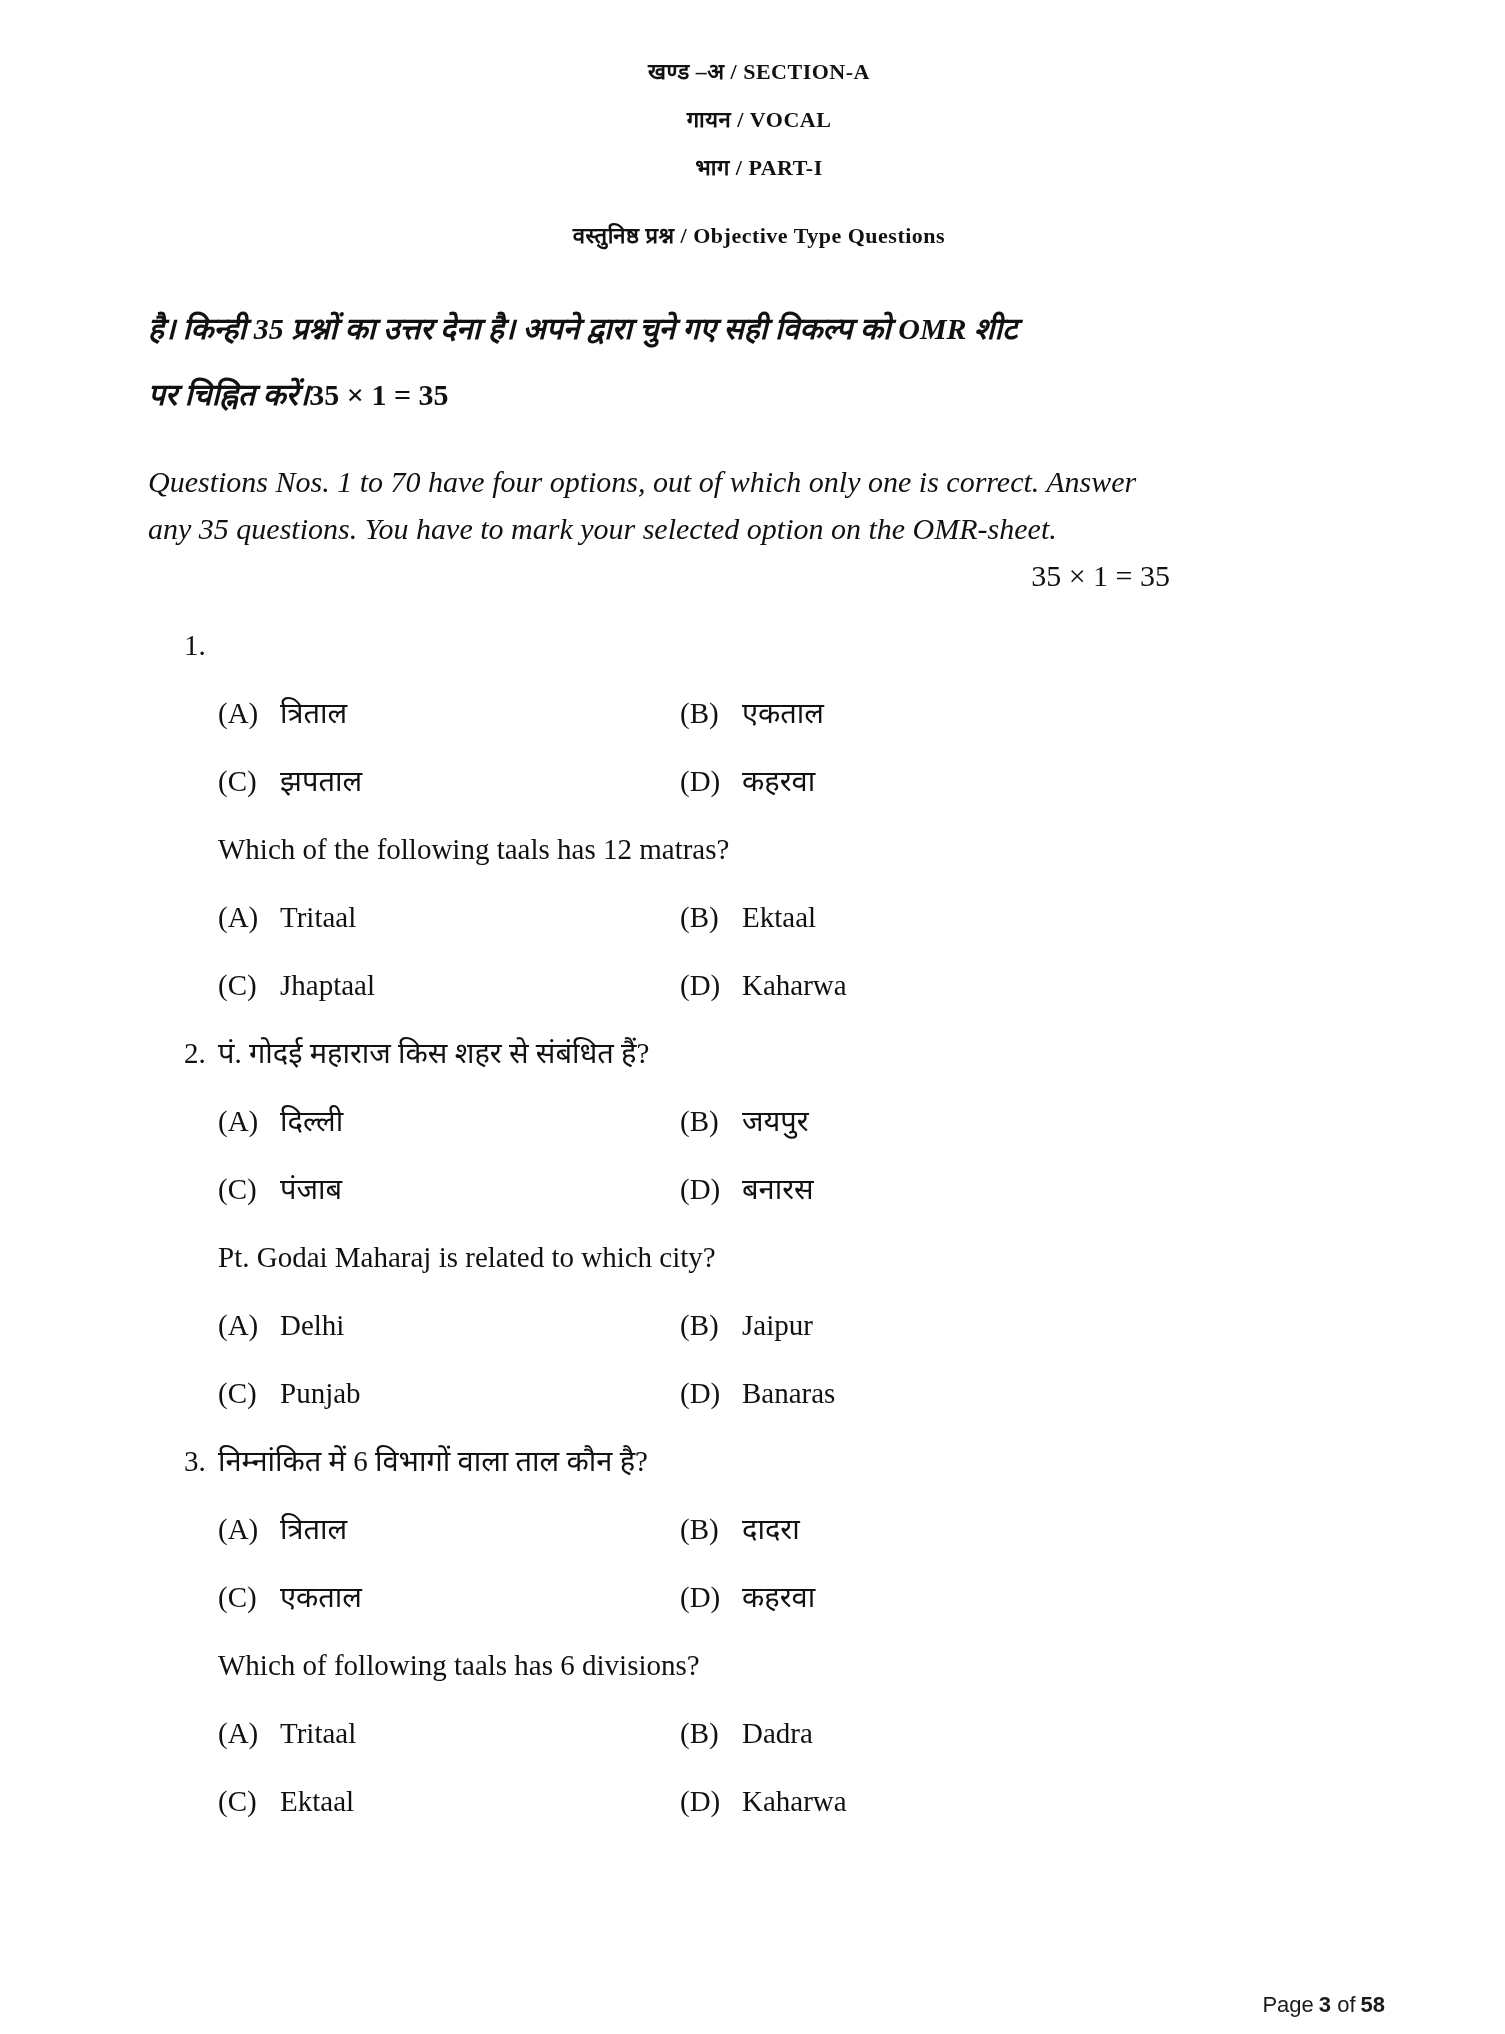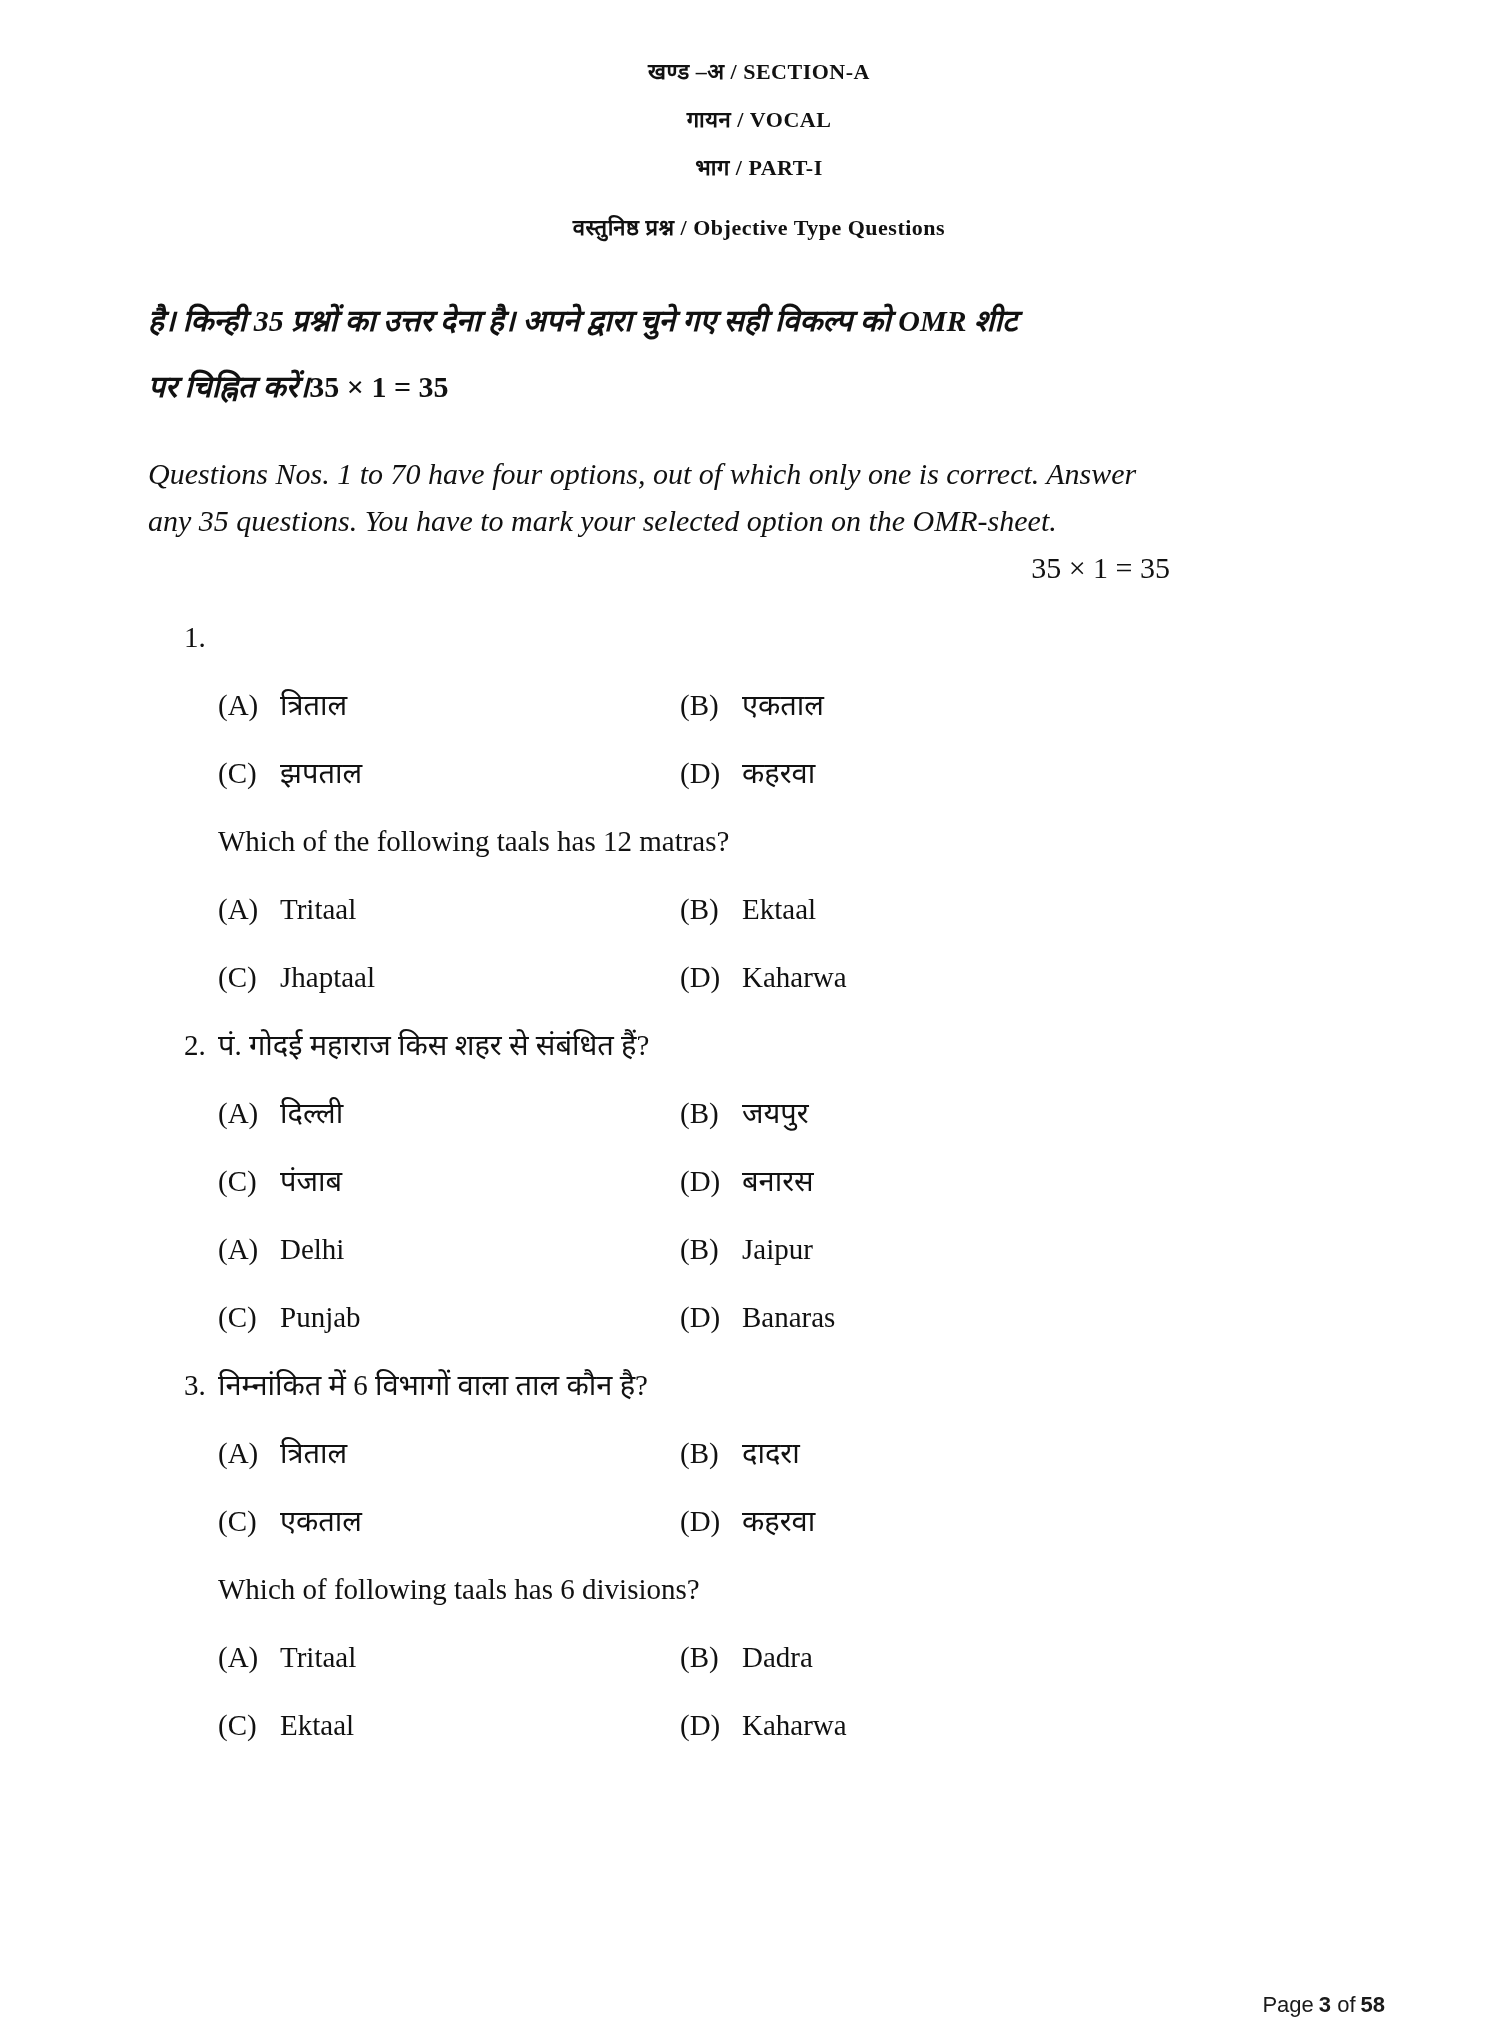--- a/index.html
+++ b/index.html
@@ -23,21 +23,21 @@
     padding: 48px 135px 0 148px;
   }
   
   .hdr {
     text-align: center;
     font-weight: bold;
     font-size: 22px;
     line-height: 48px;
     letter-spacing: 0.5px;
   }
-  .hdr.type-line { margin-top: 12px; }
+  .hdr.type-line { margin-top: 20px; }
   
   .instr-hi {
     margin-top: 36px;
     font-size: 30px;
     font-weight: bold;
     font-style: italic;
     line-height: 66px;
     text-align: justify;
   }
   .instr-hi .line3 {
@@ -197,20 +197,21 @@
       <div class="row opts">
         <div class="opt">
           <span class="opt-label">(C)</span>
           <span>पंजाब</span>
         </div>
         <div class="opt">
           <span class="opt-label">(D)</span>
           <span>बनारस</span>
         </div>
       </div>
+      <div class="row q-en">Pt. Godai Maharaj is related to which city?</div>
       <div class="row opts">
         <div class="opt">
           <span class="opt-label">(A)</span>
           <span>Delhi</span>
         </div>
         <div class="opt">
           <span class="opt-label">(B)</span>
           <span>Jaipur</span>
         </div>
       </div>

